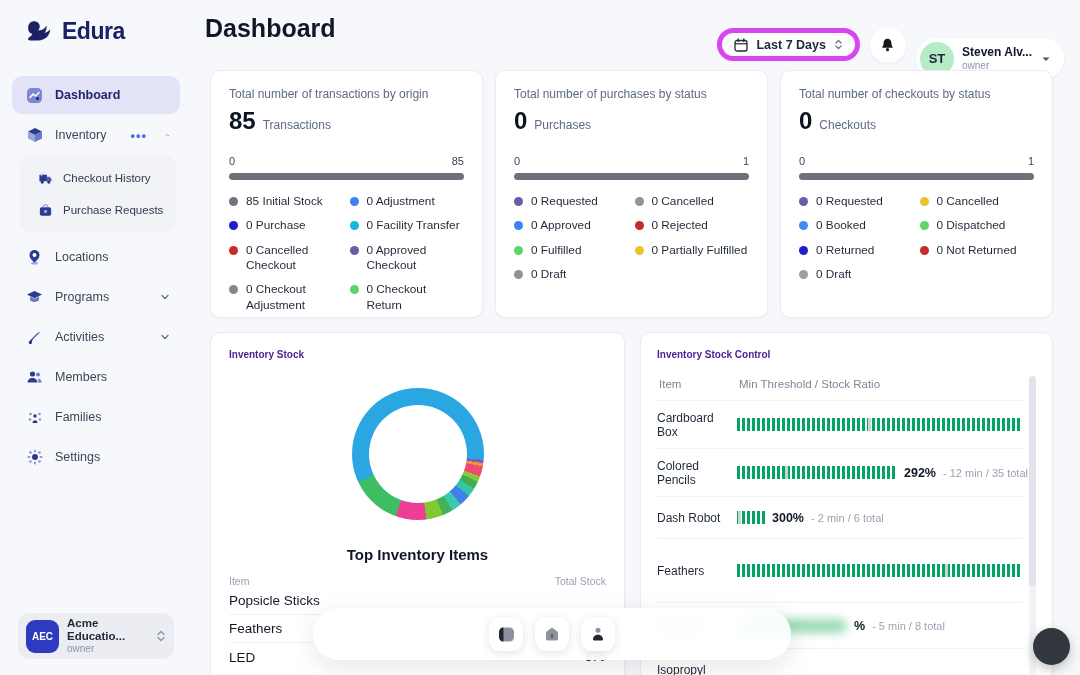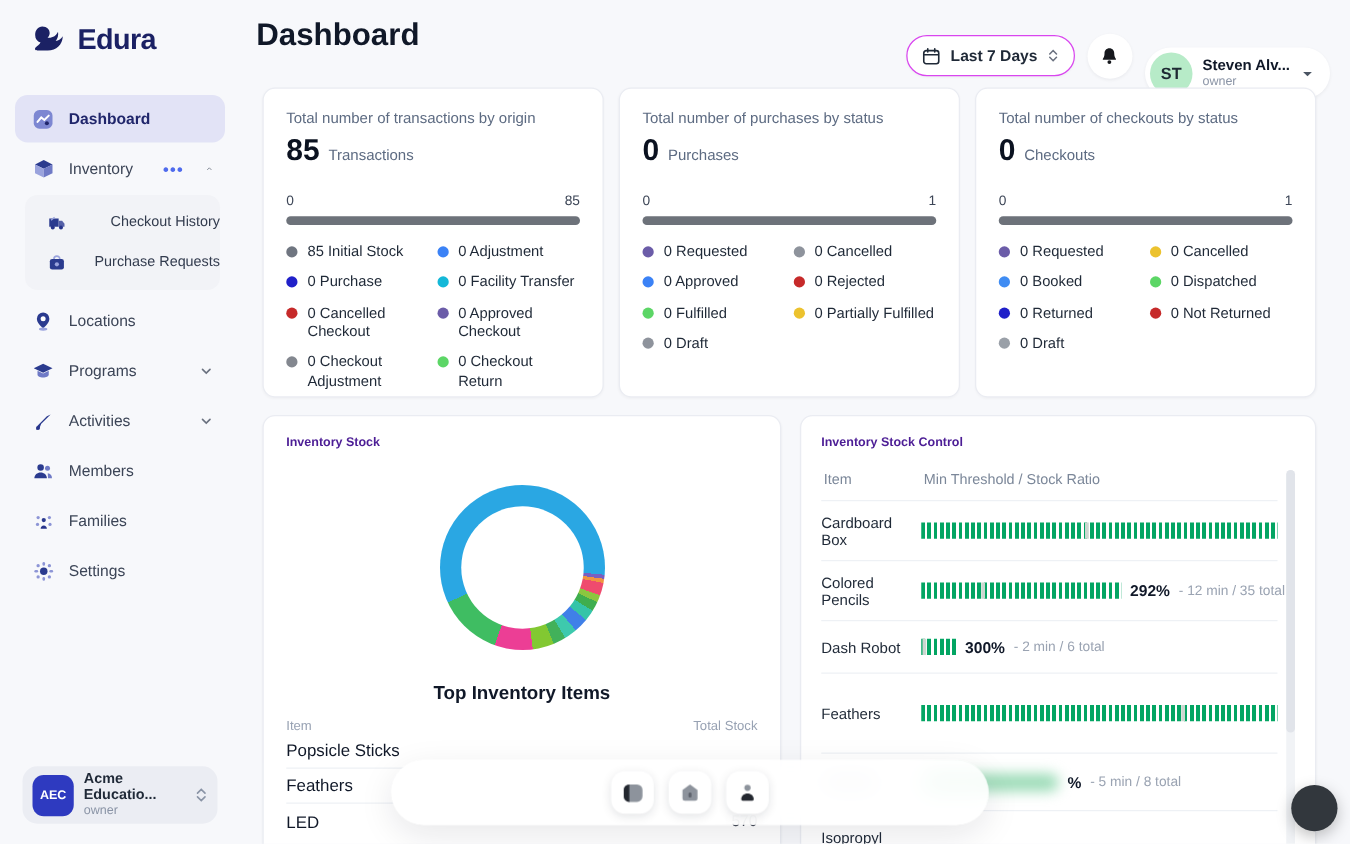--- a/index.html
+++ b/index.html
@@ -17,33 +17,33 @@
   .logo-text { font-size:23px; font-weight:800; color:#1b2164; letter-spacing:-0.5px; }
   .nav { padding:30px 12px 0 12px; }
   .nav-item { display:flex; align-items:center; gap:12px; height:38px; padding:0 10px 0 14px;
               border-radius:10px; font-size:12.5px; color:#3c4557; cursor:pointer; margin-bottom:2px; }
   .nav-item.active { background:#e2e3f6; color:#20266b; font-weight:700; }
   .nav-item .grow { flex:1; }
   .nav-ic { width:17px; height:17px; flex:none; display:flex; align-items:center; justify-content:center; }
   .dots { color:#4f6bed; font-weight:900; font-size:13px; letter-spacing:1px; margin-right:6px; }
   .subpanel { background:#f2f3f7; border-radius:10px; margin:2px 4px 6px 8px; padding:6px 0; }
   .sub-item { display:flex; align-items:center; gap:10px; height:32px; padding-left:18px;
-              font-size:11.5px; color:#323b4e; cursor:pointer;justify-content:space-between; }
+              font-size:11.5px; color:#323b4e; cursor:pointer; }
   .sub-ic { width:15px; height:15px; }
   .org { position:absolute; left:18px; bottom:16px; width:156px; height:46px; background:#ebedf3;
          border-radius:12px; display:flex; align-items:center; gap:8px; padding:0 8px; cursor:pointer; }
   .org-badge { width:33px; height:33px; border-radius:9px; background:#2e3ac0; color:#fff;
                font-size:10px; font-weight:700; display:flex; align-items:center; justify-content:center; }
   .org-meta { flex:1; line-height:1.15; }
   .org-name { font-size:11.5px; font-weight:700; color:#1f2937; }
   .org-role { font-size:10px; color:#8a94a6; }
   
   .page-title { position:absolute; left:205px; top:14px; font-size:25px; font-weight:700; color:#101828; }
   .hdr-right { position:absolute; right:16px; top:10px; display:flex; align-items:center; gap:10px; }
-  .date-pill { display:flex; align-items:center; gap:8px; background:#fff; border:1px solid #d946ef;
+  .date-pill { display:flex; align-items:center; gap:8px; background:#fff; border:5px solid #d946ef;
                border-radius:17px; height:33px; padding:0 12px; font-size:12.5px; font-weight:700;
                color:#1f2937; cursor:pointer; box-shadow:0 1px 2px rgba(16,24,40,.04); }
   .bell-btn { width:36px; height:36px; border-radius:50%; background:#fff; display:flex; align-items:center;
               justify-content:center; cursor:pointer; box-shadow:0 1px 3px rgba(16,24,40,.06); }
   .user-pill { display:flex; align-items:center; gap:8px; background:#fff; border-radius:21px; height:41px;
                padding:3px 12px 3px 4px; cursor:pointer; box-shadow:0 1px 3px rgba(16,24,40,.06);margin-top:28px; }
   .avatar { width:34px; height:34px; border-radius:50%; background:#b7ebc8; color:#1e2a33;
             display:flex; align-items:center; justify-content:center; font-size:13px; font-weight:700; }
   .user-meta { line-height:1.1; }
   .user-name { font-size:12px; font-weight:700; color:#101828; }

